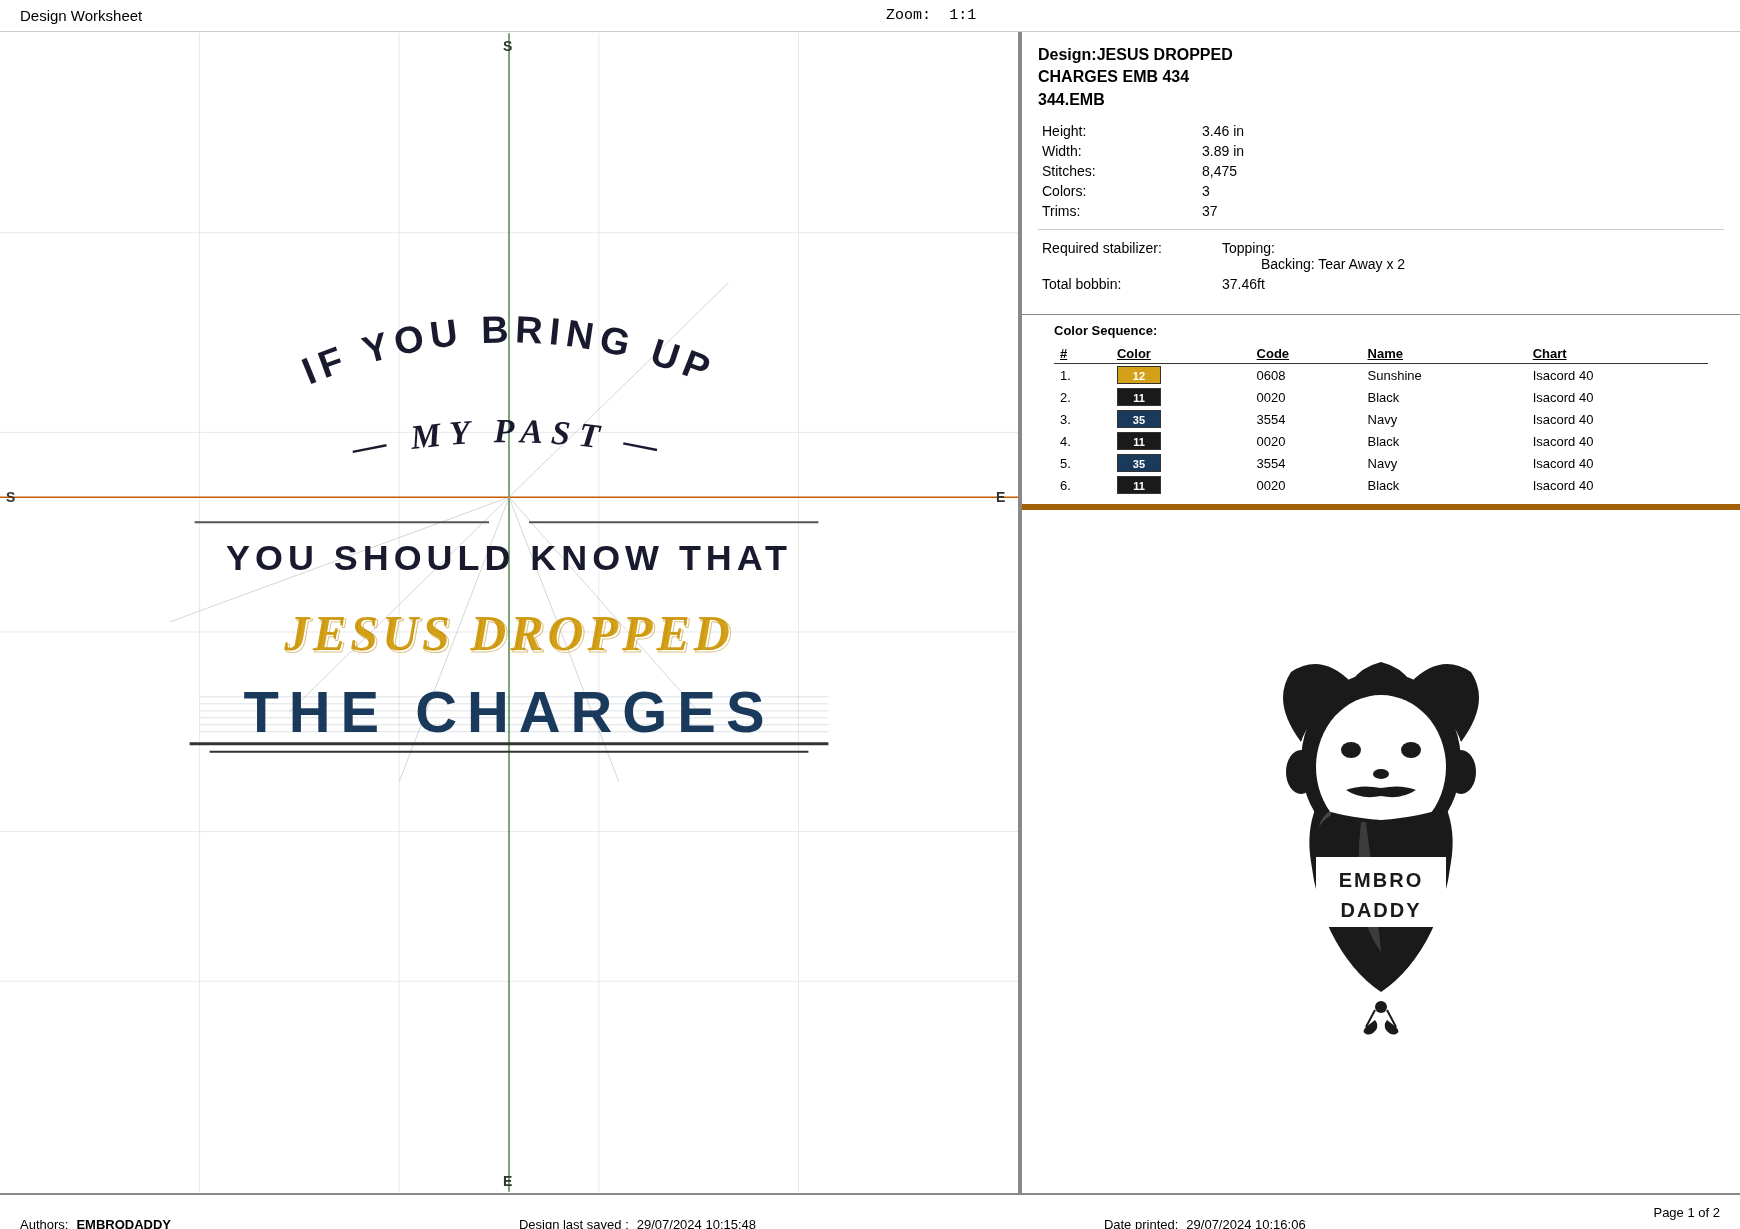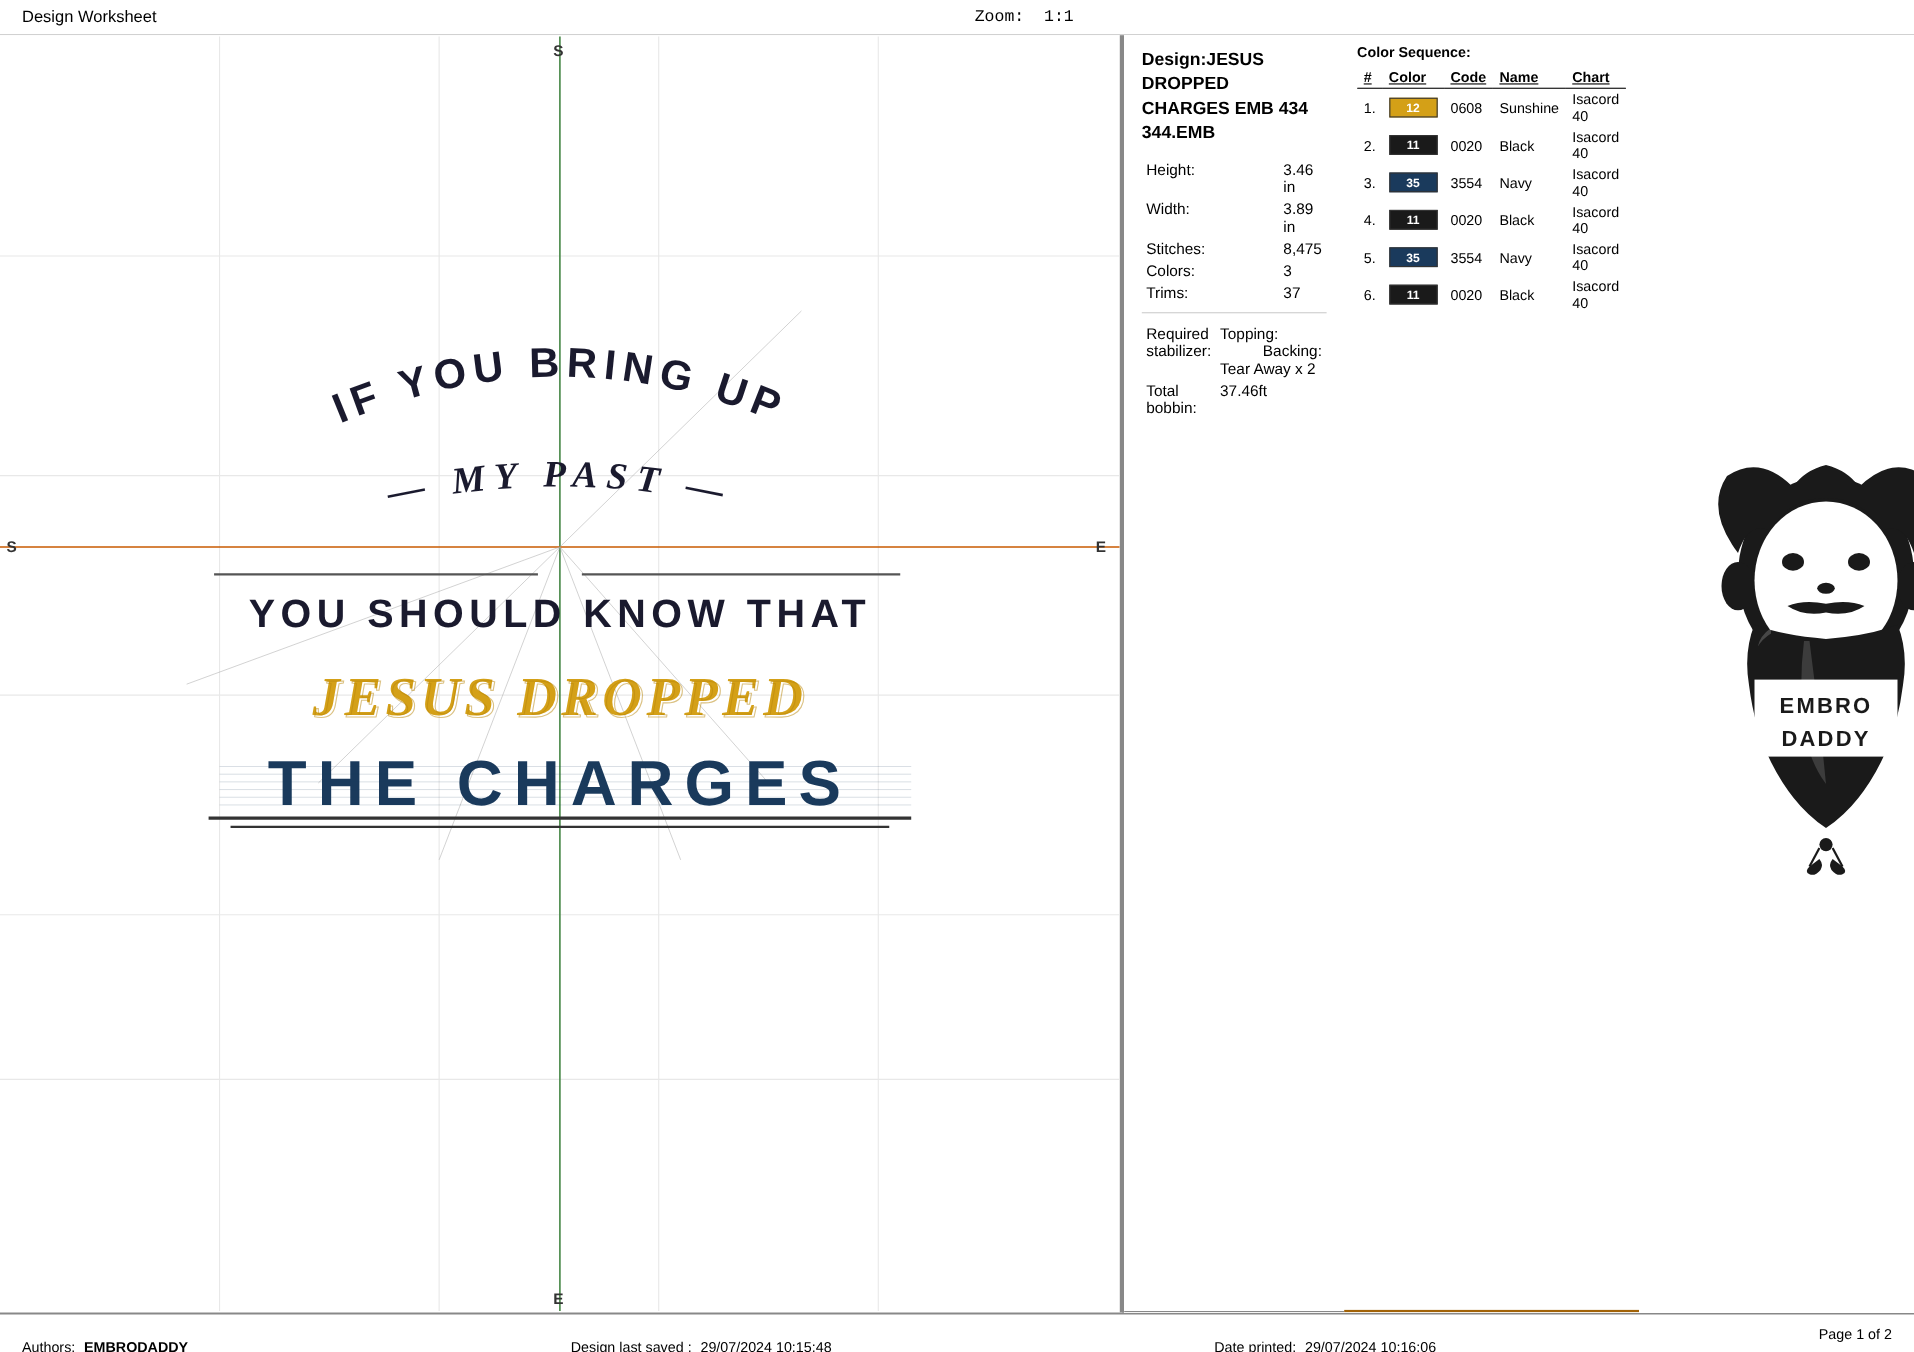--- a/index.html
+++ b/index.html
@@ -50,21 +50,21 @@
       height: 100%;
       pointer-events: none;
     }
 
     
     #right-panel {
       width: 720px;
       background: #fff;
       border-left: 2px solid #888;
       display: flex;
-      flex-direction: row;
+      flex-direction: column;
       overflow-y: auto;
       justify-content: space-between;
     }
 
     #info-section {
       padding: 12px 16px;
       border-bottom: 1px solid #888;
     }
 
     #info-section .design-title {
@@ -95,22 +95,22 @@
     .divider-line {
       border: none;
       border-top: 1px solid #ccc;
       margin: 8px 0;
     }
 
     .fabric-info td:first-child { width: 180px; }
 
     
     #color-section {
-      padding: 8px 12px;
-      border-bottom: 2px solid #a16207;
+      padding: 8px 32px;
+      border-bottom: 6px solid #a16207;
     }
 
     #color-section .section-title {
       font-weight: bold;
       font-size: 13px;
       margin-bottom: 6px;
     }
 
     .color-table {
       width: 100%;

